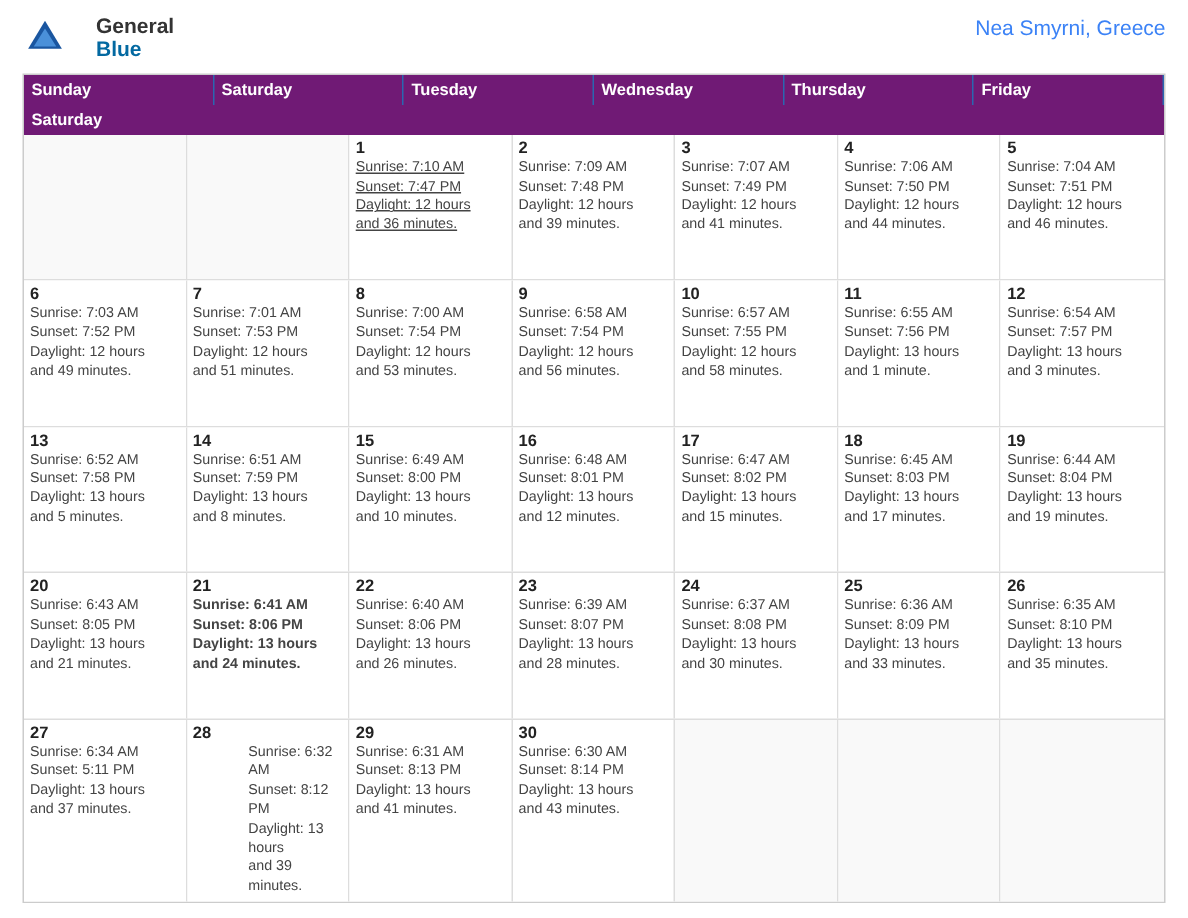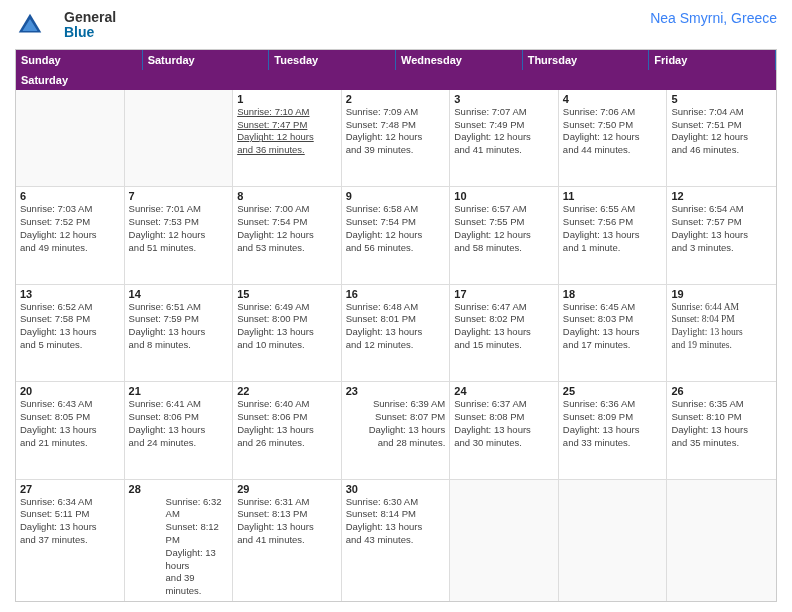--- a/index.html
+++ b/index.html
@@ -273,51 +273,51 @@
           </div>
           <div class="cal-cell">
             <div class="day-number">18</div>
             <div class="day-info" style="white-space: pre-line;">Sunrise: 6:45 AM
 Sunset: 8:03 PM
 Daylight: 13 hours
 and 17 minutes.</div>
           </div>
           <div class="cal-cell">
             <div class="day-number">19</div>
-            <div class="day-info" style="white-space: pre-line; font-family: Liberation Serif, serif;">Sunrise: 6:44 AM
+            <div class="day-info" style="white-space: pre-line;">Sunrise: 6:44 AM
 Sunset: 8:04 PM
 Daylight: 13 hours
 and 19 minutes.</div>
           </div>
         </div>
         <div class="cal-row">
           <div class="cal-cell">
             <div class="day-number">20</div>
             <div class="day-info" style="white-space: pre-line;">Sunrise: 6:43 AM
 Sunset: 8:05 PM
 Daylight: 13 hours
 and 21 minutes.</div>
           </div>
           <div class="cal-cell">
             <div class="day-number">21</div>
-            <div class="day-info" style="white-space: pre-line;">Sunrise: 6:41 AM
+            <div class="day-info" style="white-space: pre-line; font-weight: bold;">Sunrise: 6:41 AM
 Sunset: 8:06 PM
 Daylight: 13 hours
 and 24 minutes.</div>
           </div>
           <div class="cal-cell">
             <div class="day-number">22</div>
             <div class="day-info" style="white-space: pre-line;">Sunrise: 6:40 AM
 Sunset: 8:06 PM
 Daylight: 13 hours
 and 26 minutes.</div>
           </div>
           <div class="cal-cell">
             <div class="day-number">23</div>
-            <div class="day-info" style="white-space: pre-line; text-align: right;">Sunrise: 6:39 AM
+            <div class="day-info" style="white-space: pre-line;">Sunrise: 6:39 AM
 Sunset: 8:07 PM
 Daylight: 13 hours
 and 28 minutes.</div>
           </div>
           <div class="cal-cell">
             <div class="day-number">24</div>
             <div class="day-info" style="white-space: pre-line;">Sunrise: 6:37 AM
 Sunset: 8:08 PM
 Daylight: 13 hours
 and 30 minutes.</div>

